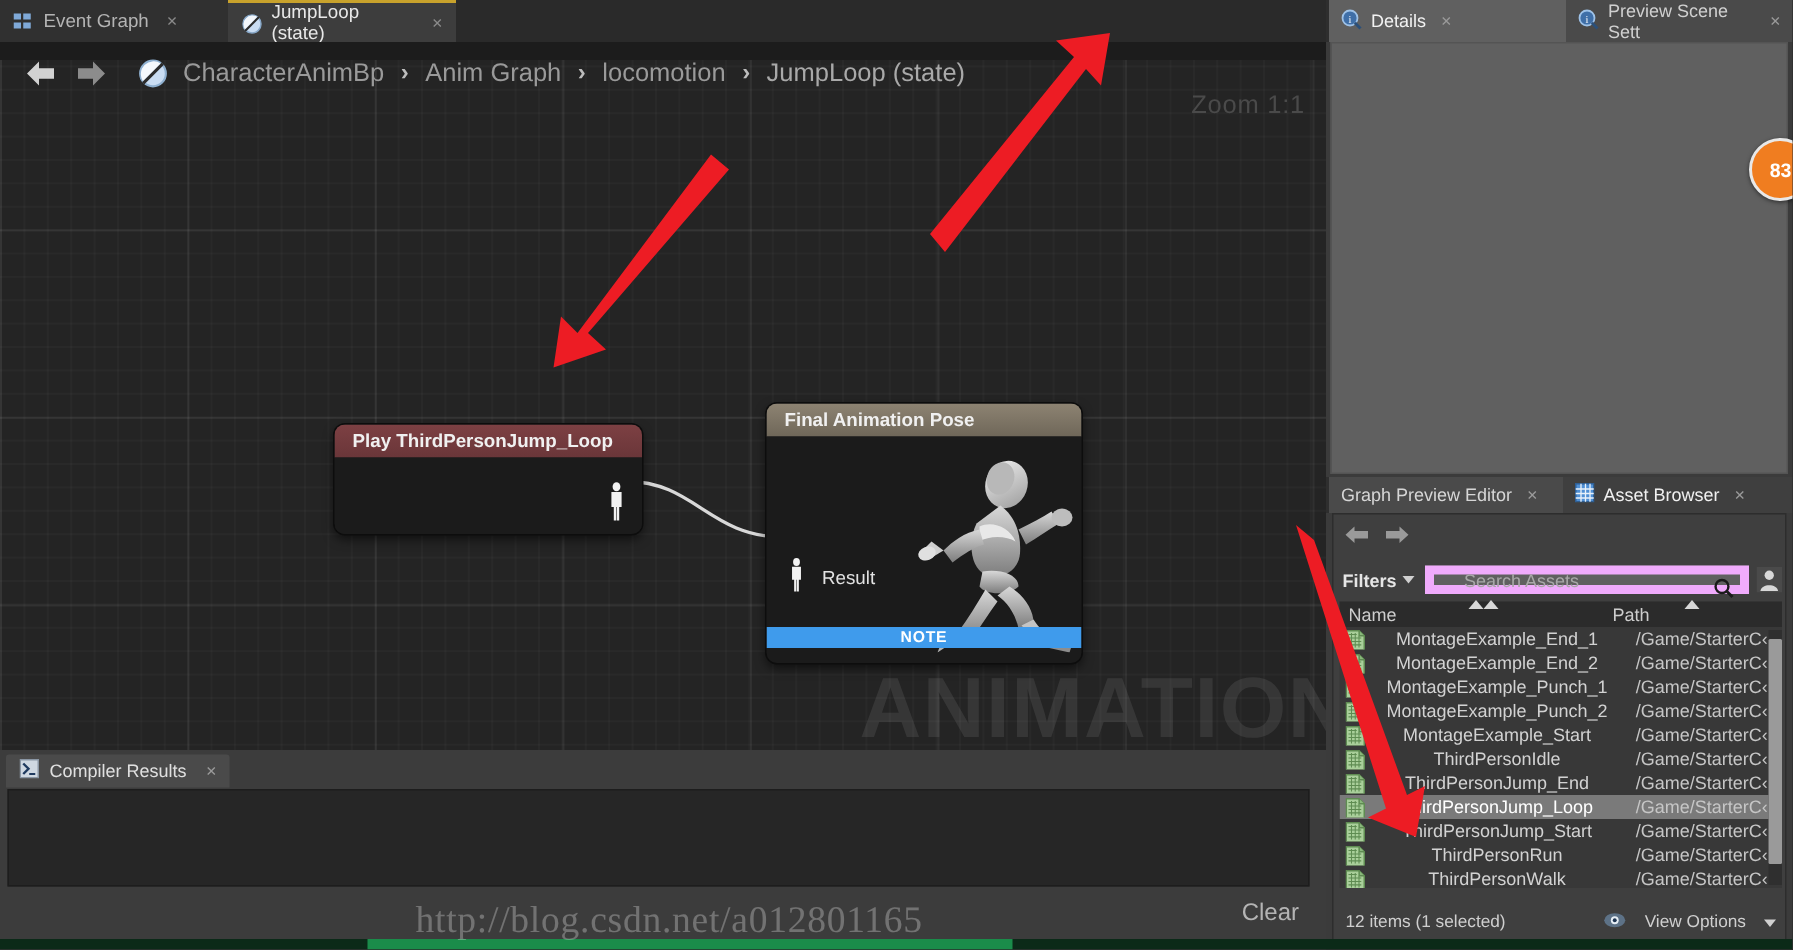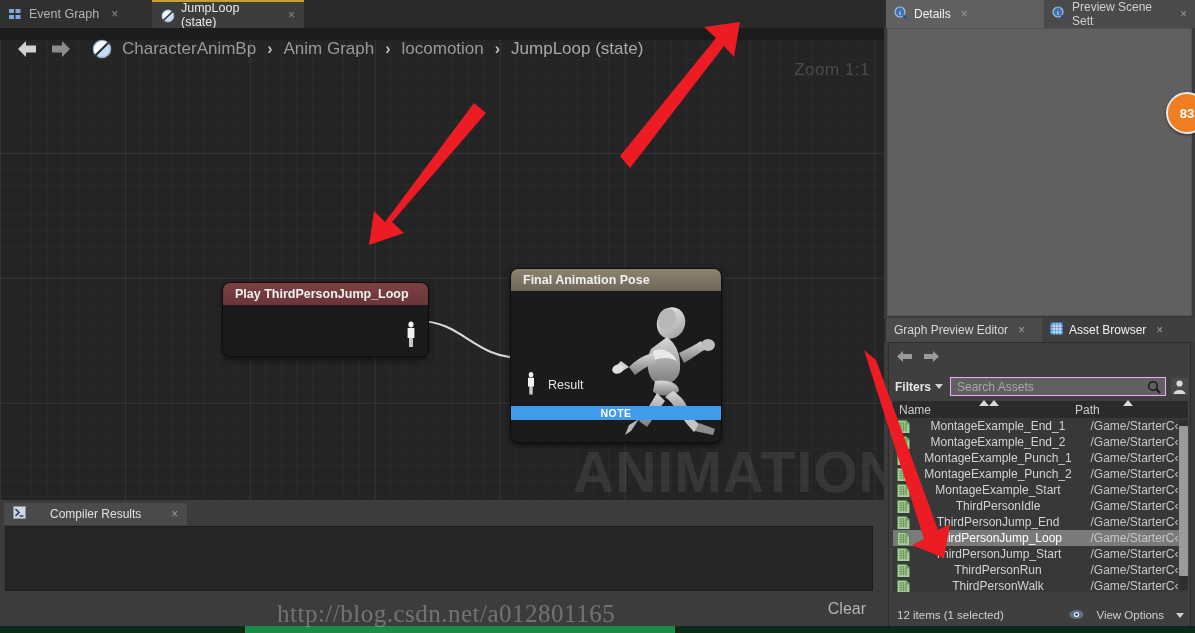--- a/index.html
+++ b/index.html
@@ -71,30 +71,30 @@
   #node-play{left:223px;top:255px;width:205px;height:73px;}
   #node-play .node-title{background:linear-gradient(to bottom,#7d4043,#6a3639);}
   #node-play .node-body{height:51px;}
   .play-out-pin{position:absolute;right:9px;top:15px;}
 
   #node-final{left:511px;top:241px;width:210px;height:173px;}
   #node-final .node-title{background:linear-gradient(to bottom,#8d8372,#6f6759);}
   #node-final .node-body{height:141px;}
   .result-row{position:absolute;left:13px;top:79px;display:flex;align-items:center;gap:10px;justify-content:flex-end;}
   .result-label{font-size:12.5px;color:#e2e2e2;}
-  .note-bar{position:absolute;left:0;bottom:12px;width:100%;height:14px;background:#3f9bec;
+  .note-bar{position:absolute;left:0;bottom:0;width:100%;height:14px;background:#3f9bec;
             display:flex;align-items:center;justify-content:center;
             font-size:10.5px;font-weight:bold;color:#ffffff;letter-spacing:0.5px;}
   .mannequin{position:absolute;right:-2px;top:4px;}
 
   .wire{position:absolute;left:418px;top:288px;}
 
   
   .compiler-panel{position:absolute;left:0;top:500px;width:884px;height:133px;background:#3c3c3c;}
-  .comp-tab{position:absolute;left:4px;top:3px;height:22px;display:flex;align-items:center;gap:24px;
+  .comp-tab{position:absolute;left:4px;top:3px;height:22px;display:flex;align-items:center;gap:7px;
             padding:0 9px;box-sizing:border-box;background:#4a4a4a;color:#e0e0e0;font-size:12px;
             border-radius:2px 2px 0 0;}
   .comp-tab .tclose{color:#9a9a9a;margin-left:6px;}
   .comp-body{position:absolute;left:5px;top:26px;width:868px;height:65px;background:#262626;
              border:1px solid #1d1d1d;box-sizing:border-box;}
   .clear-btn{position:absolute;right:18px;top:100px;font-size:16px;color:#b4b4b4;}
 
   
   .right-region{position:absolute;left:884px;top:0;width:311px;height:633px;background:#3b3b3b;}
 
@@ -121,22 +121,22 @@
   .ab-tab.inactive{background:#4a4a4a;color:#d6d6d6;}
   .ab-tab.active{background:#3f3f3f;color:#f0f0f0;}
   .ab-tab .tclose{color:#9a9a9a;margin-left:4px;}
 
   .ab-body{position:absolute;left:4px;top:342px;width:303px;height:285px;background:#3f3f3f;
            border:1px solid #2d2d2d;box-sizing:border-box;}
   .ab-nav{position:absolute;left:6px;top:6px;display:flex;gap:8px;align-items:center;}
   .ab-filterrow{position:absolute;left:4px;top:33px;width:295px;height:21px;display:flex;align-items:center;gap:5px;}
   .filters-btn{display:flex;align-items:center;gap:4px;font-size:12px;color:#e6e6e6;font-weight:bold;padding:0 2px;}
   .caret{width:0;height:0;border-left:4px solid transparent;border-right:4px solid transparent;border-top:5px solid #d0d0d0;}
-  .search-box{position:relative;flex:1;height:19px;background:#606060;border:1px solid #f0abfc;box-sizing:border-box;
-              display:flex;align-items:center;padding-left:6px;}
+  .search-box{position:relative;flex:1;height:19px;background:#606060;border:6px solid #f0abfc;box-sizing:border-box;
+              display:flex;align-items:center;padding-left:20px;}
   .search-ph{font-size:12px;color:#a8a8a8;}
   .search-ico{position:absolute;right:4px;top:2px;}
   .user-ico{width:17px;height:17px;flex:0 0 17px;}
 
   .ab-head{position:absolute;left:4px;top:58px;width:295px;height:17px;background:#2b2b2b;
            display:flex;align-items:center;border-bottom:1px solid #1f1f1f;}
   .ab-head .col-name{width:172px;padding-left:6px;font-size:12px;color:#cdcdcd;position:relative;}
   .ab-head .col-path{flex:1;padding-left:4px;font-size:12px;color:#cdcdcd;position:relative;}
   .sortcaret{position:absolute;top:-3px;width:0;height:0;border-left:5px solid transparent;
              border-right:5px solid transparent;border-bottom:6px solid #d8d8d8;}

